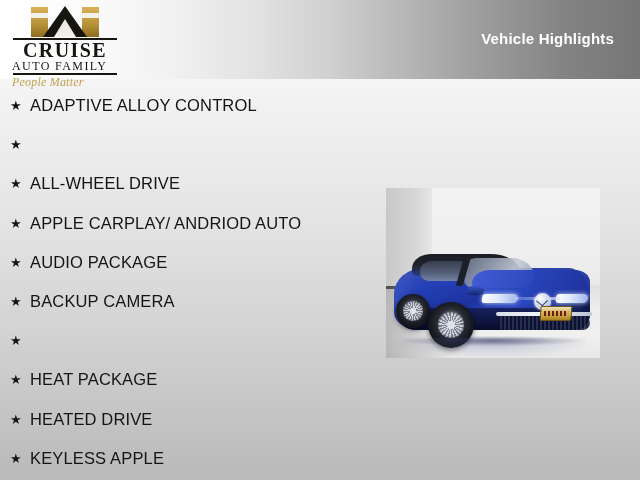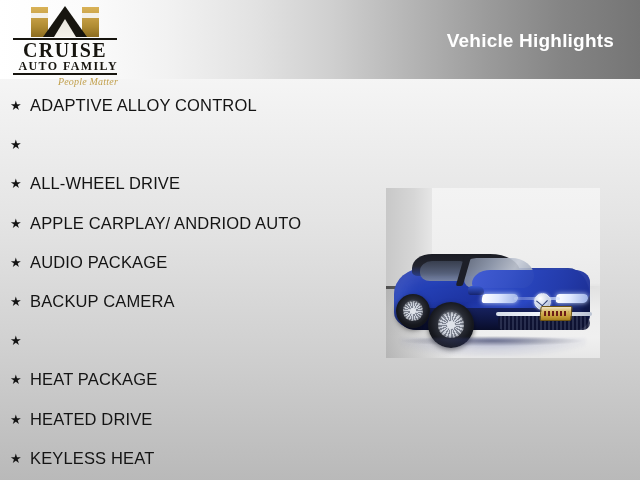--- a/index.html
+++ b/index.html
@@ -104,50 +104,50 @@
     font-weight: bold;
     font-size: 20px;
     line-height: 19px;
     letter-spacing: 1.4px;
     color: #17150f;
     text-align: center;
     margin-top: 1px;
   }
   .logo-auto {
     font-family: "Liberation Serif", serif;
-    font-weight: bold;
+    font-weight: normal;
     font-size: 12px;
     line-height: 12px;
     letter-spacing: 1.4px;
     color: #17150f;
-    text-align: right;
+    text-align: left;
   }
   .logo-rule2 {
     width: 104px;
     height: 2px;
     background: #17150f;
     margin: 1px auto 0 auto;
   }
   .logo-tagline {
     font-family: "Liberation Serif", serif;
     font-style: italic;
-    font-size: 10px;
+    font-size: 12px;
     line-height: 12px;
     color: #c2a14e;
-    text-align: right;
+    text-align: left;
     margin-top: 1px;
     letter-spacing: 0.2px;
   }
 
   
   #header-title {
     position: absolute;
     right: 26px;
     top: 30px;
-    font-size: 19px;
+    font-size: 15px;
     font-weight: bold;
     color: #ffffff;
     letter-spacing: 0.2px;
     white-space: nowrap;
   }
 
   
   #highlights {
     position: absolute;
     left: 0;
@@ -449,21 +449,21 @@
     <li>
       <span class="bullet-star">★</span>
       <span class="feature-text">HEAT PACKAGE</span>
     </li>
     <li>
       <span class="bullet-star">★</span>
       <span class="feature-text">HEATED DRIVE</span>
     </li>
     <li>
       <span class="bullet-star">★</span>
-      <span class="feature-text">KEYLESS HEAT</span>
+      <span class="feature-text">KEYLESS APPLE</span>
     </li>
   </ul>
 
   <div id="vehicle-photo">
     <div class="bd-left"></div>
     <div class="bd-floorline"></div>
     <div class="bd-floor"></div>
     <div class="bd-floorshade"></div>
 
     <div class="car">

